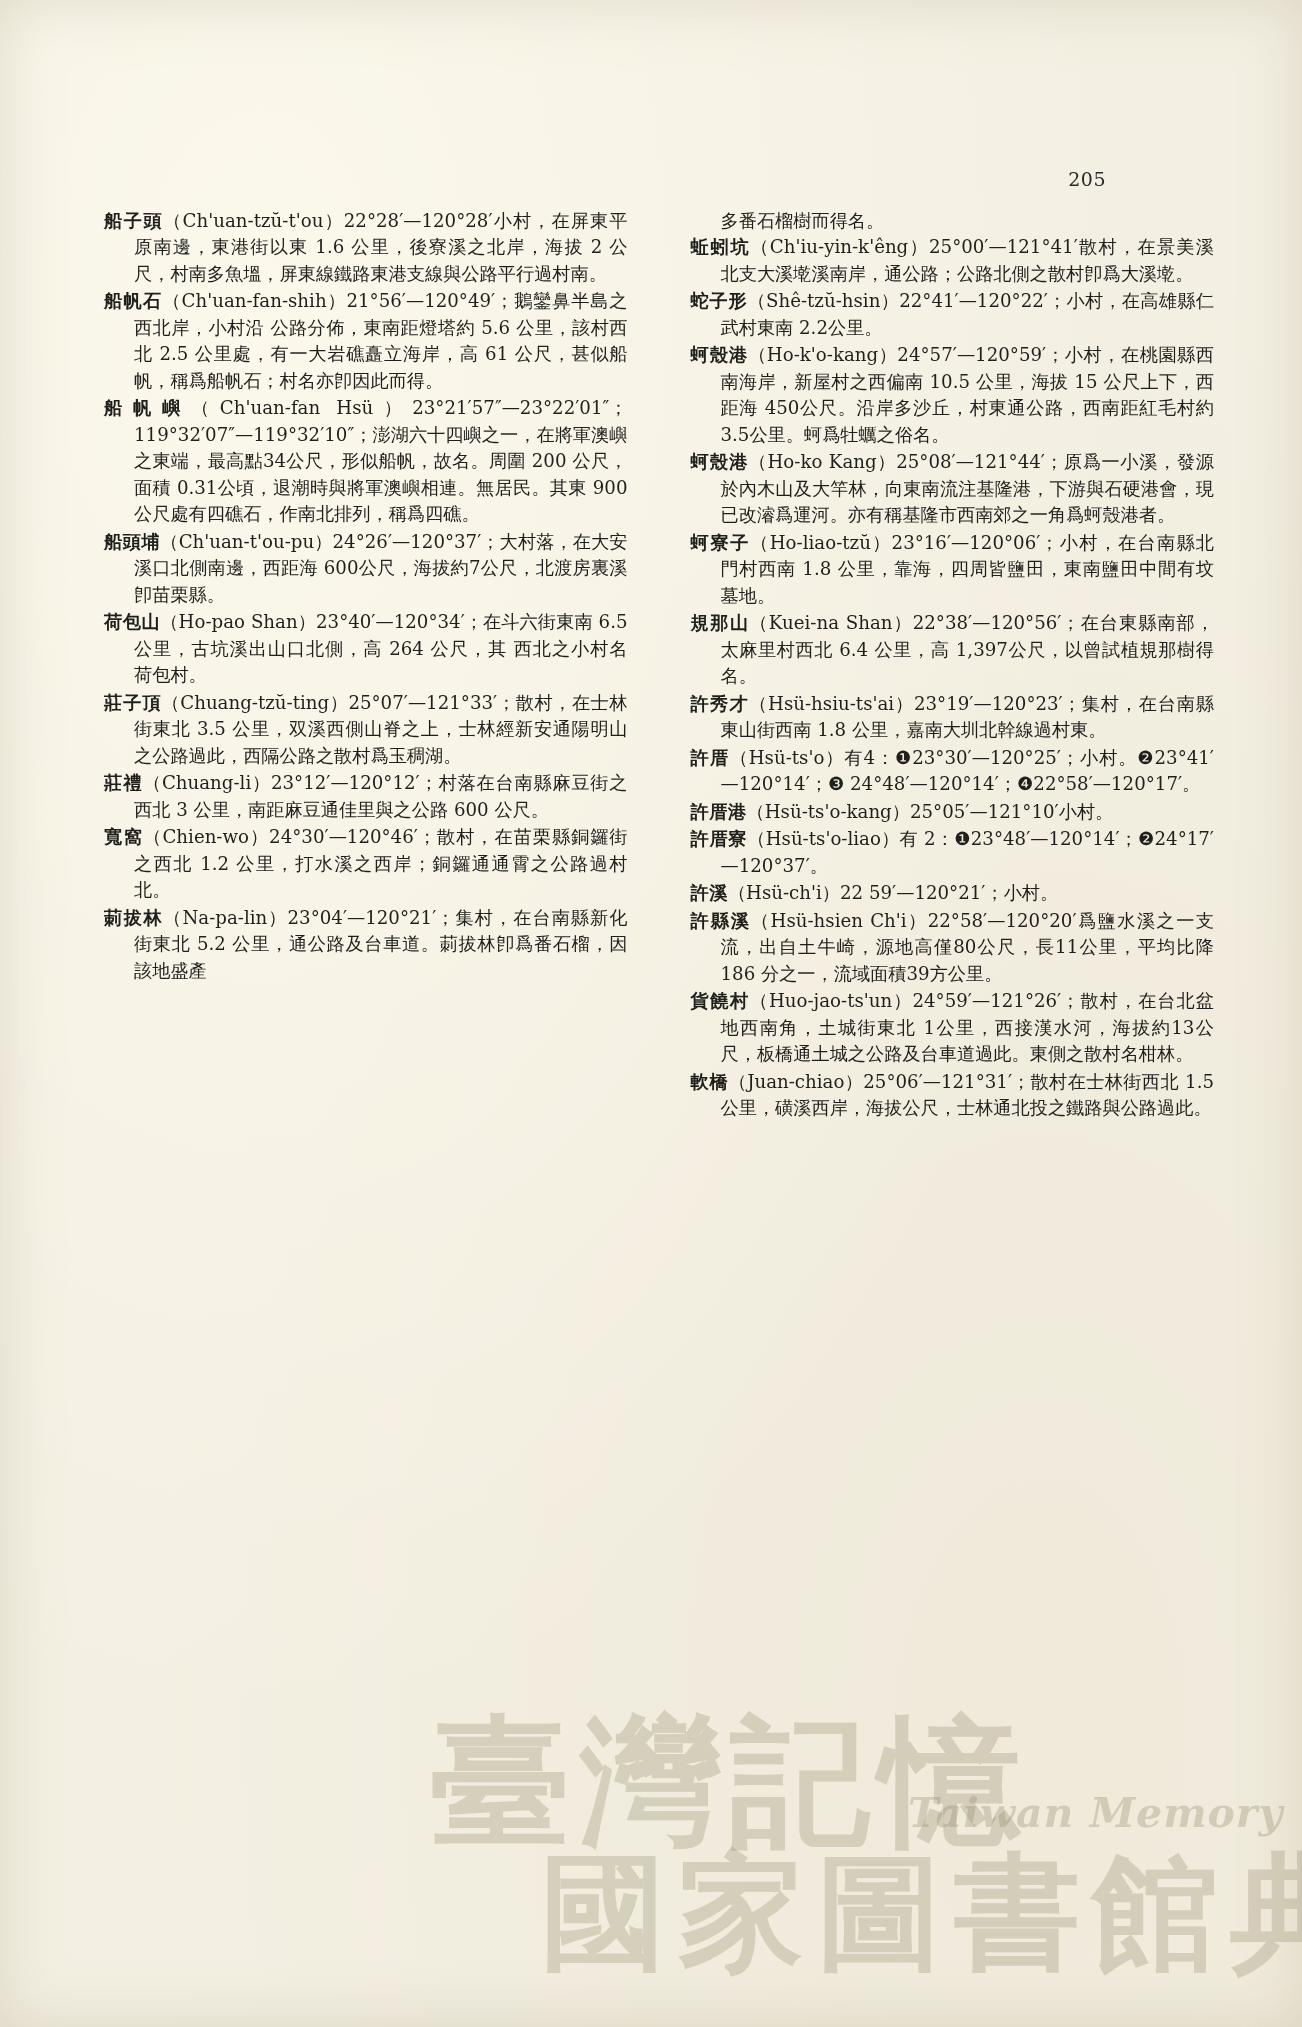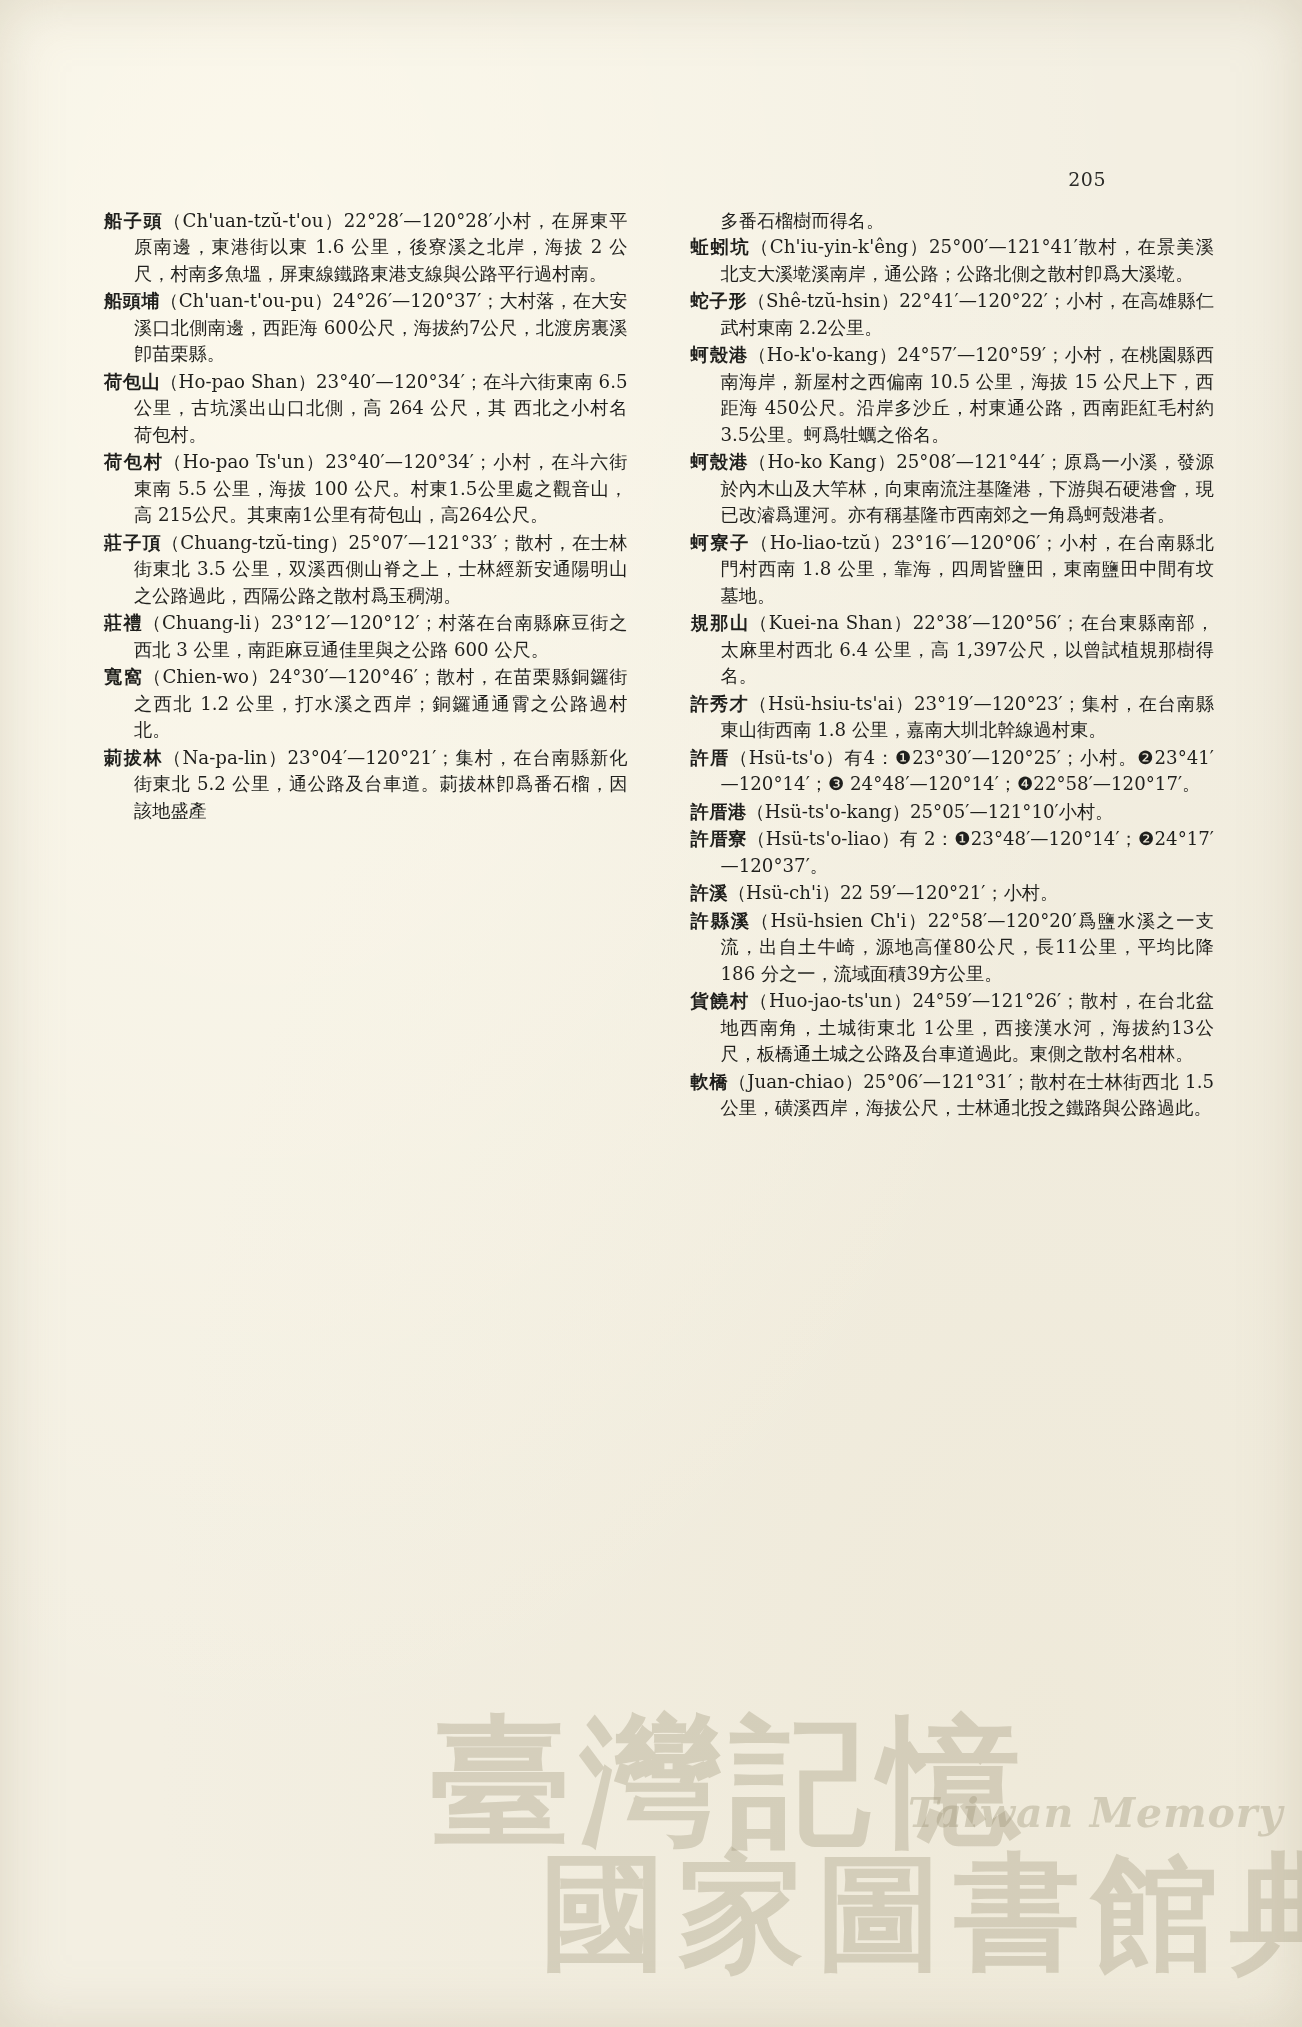--- a/index.html
+++ b/index.html
@@ -120,27 +120,30 @@
 
   <div class="page-number">205</div>
 
   <div class="columns">
 
     <div class="col">
       <div class="entry indent">
         <span class="head">船子頭</span><span class="body">（Ch'uan-tzŭ-t'ou）22°28′—120°28′小村，在屏東平原南邊，東港街以東 1.6 公里，後寮溪之北岸，海拔 2 公尺，村南多魚塭，屏東線鐵路東港支線與公路平行過村南。</span>
       </div>
       <div class="entry indent">
+        <span class="head">船帆石</span><span class="body">（Ch'uan-fan-shih）21°56′—120°49′；鵝鑾鼻半島之西北岸，小村沿 公路分佈，東南距燈塔約 5.6 公里，該村西北 2.5 公里處，有一大岩礁矗立海岸，高 61 公尺，甚似船帆，稱爲船帆石；村名亦卽因此而得。</span>
+      </div>
+      <div class="entry indent">
+        <span class="head">船帆嶼</span><span class="body">（Ch'uan-fan Hsü）23°21′57″—23°22′01″；119°32′07″—119°32′10″；澎湖六十四嶼之一，在將軍澳嶼之東端，最高點34公尺，形似船帆，故名。周圍 200 公尺，面積 0.31公頃，退潮時與將軍澳嶼相連。無居民。其東 900 公尺處有四礁石，作南北排列，稱爲四礁。</span>
+      </div>
+      <div class="entry indent">
         <span class="head">船頭埔</span><span class="body">（Ch'uan-t'ou-pu）24°26′—120°37′；大村落，在大安溪口北側南邊，西距海 600公尺，海拔約7公尺，北渡房裏溪卽苗栗縣。</span>
       </div>
       <div class="entry indent">
         <span class="head">荷包山</span><span class="body">（Ho-pao Shan）23°40′—120°34′；在斗六街東南 6.5 公里，古坑溪出山口北側，高 264 公尺，其 西北之小村名 荷包村。</span>
-      </div>
-      <div class="entry indent">
-        <span class="head">荷包村</span><span class="body">（Ho-pao Ts'un）23°40′—120°34′；小村，在斗六街東南 5.5 公里，海拔 100 公尺。村東1.5公里處之觀音山，高 215公尺。其東南1公里有荷包山，高264公尺。</span>
       </div>
       <div class="entry indent">
         <span class="head">莊子頂</span><span class="body">（Chuang-tzŭ-ting）25°07′—121°33′；散村，在士林街東北 3.5 公里，双溪西側山脊之上，士林經新安通陽明山之公路過此，西隔公路之散村爲玉稠湖。</span>
       </div>
       <div class="entry indent">
         <span class="head">莊禮</span><span class="body">（Chuang-li）23°12′—120°12′；村落在台南縣麻豆街之西北 3 公里，南距麻豆通佳里與之公路 600 公尺。</span>
       </div>
       <div class="entry indent">
         <span class="head">寬窩</span><span class="body">（Chien-wo）24°30′—120°46′；散村，在苗栗縣銅鑼街之西北 1.2 公里，打水溪之西岸；銅鑼通通霄之公路過村北。</span>
       </div>

